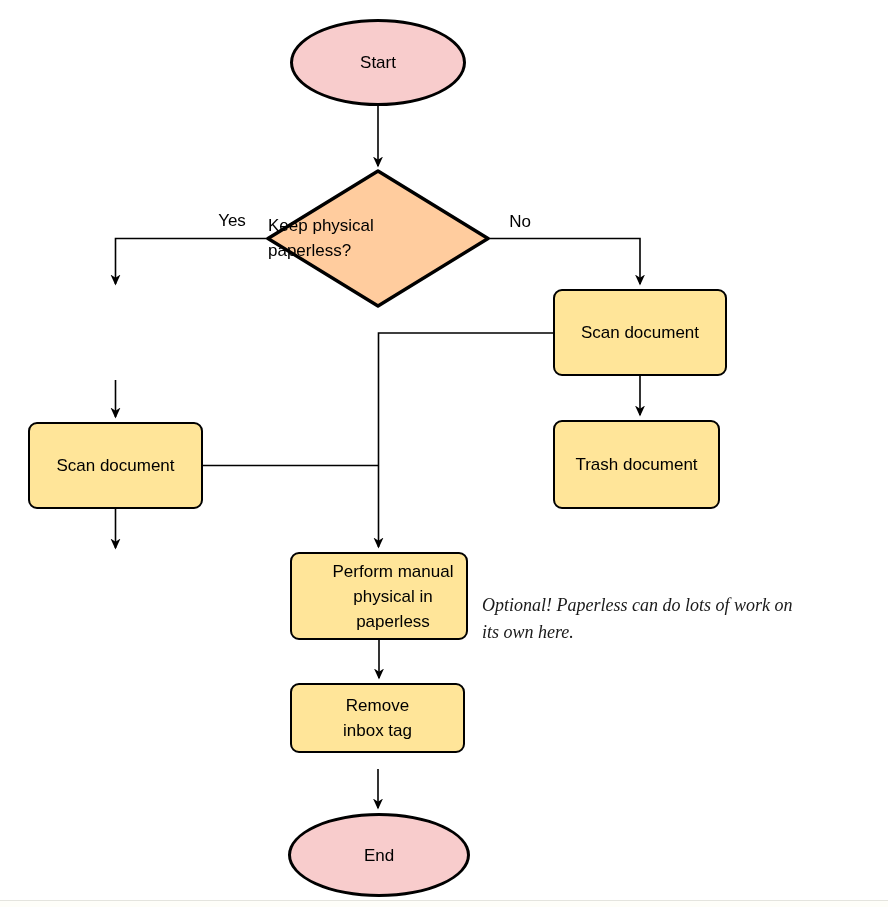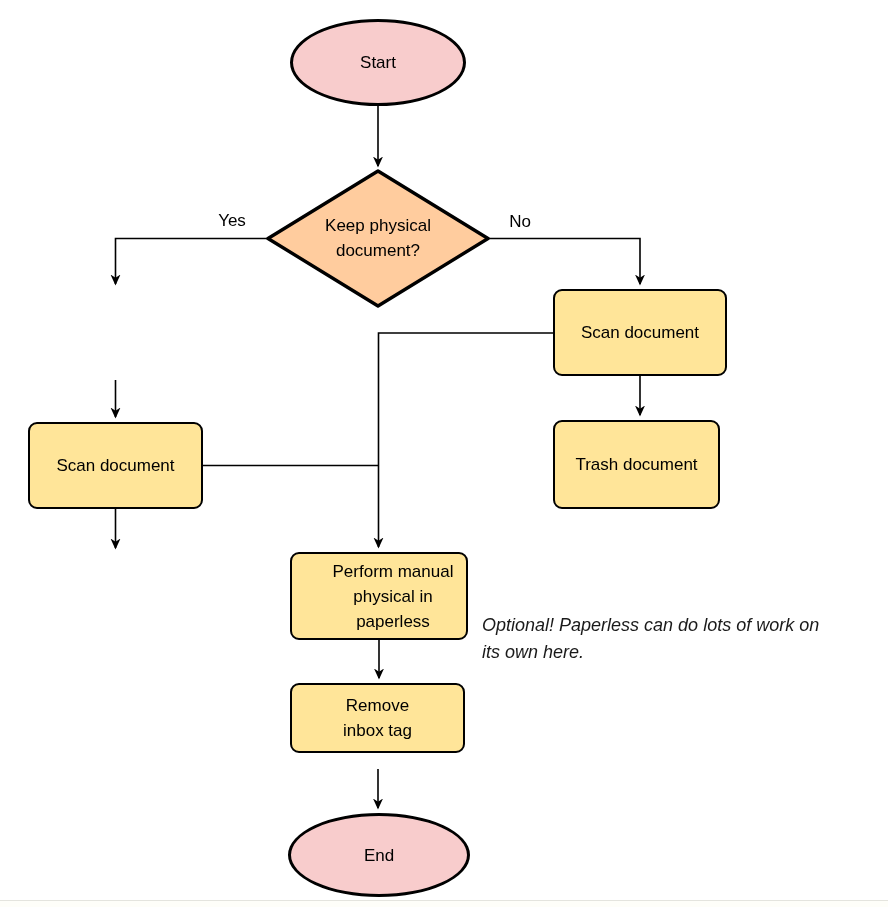--- a/index.html
+++ b/index.html
@@ -31,21 +31,21 @@
     border:2.5px solid var(--c-stroke);
     border-radius:9px;
   }
   .terminator{
     background:var(--c-terminator);
     border:3px solid var(--c-stroke);
     border-radius:50%;
   }
   .decision-label{
     position:absolute;z-index:2;
-    text-align:center;
+    text-align:left;
     font-size:17px;line-height:25px;color:#000;
   }
   .edge-label{
     position:absolute;z-index:2;
     text-align:center;
     font-size:17px;color:#000;
   }
   .annotation{
     position:absolute;z-index:2;
     font-size:18px;line-height:27px;
@@ -88,21 +88,21 @@
   <div class="node terminator" style="left:288px;top:813px;width:182px;height:84px;">
     <div>End</div>
   </div>
 
   <div class="node terminator" style="left:290px;top:19px;width:176px;height:87px;">
     <div>Start</div>
   </div>
 
   <div class="decision-label" style="left:268px;top:213px;width:220px;">
     <div>Keep physical</div>
-    <div>document?</div>
+    <div>paperless?</div>
   </div>
 
   <div class="edge-label" style="left:202px;top:211px;width:60px;text-align:center;">Yes</div>
   <div class="edge-label" style="left:492px;top:212px;width:56px;">No</div>
 
 
   <div class="node process" style="left:28px;top:422px;width:175px;height:87px;">
     <div>Scan document</div>
   </div>
 
@@ -119,20 +119,20 @@
     <div>Perform manual</div>
     <div>physical in</div>
     <div>paperless</div>
   </div>
 
   <div class="node process" style="left:290px;top:683px;width:175px;height:70px;">
     <div>Remove</div>
     <div>inbox tag</div>
   </div>
 
-  <div class="annotation" style="left:482px;top:612px;">
+  <div class="annotation" style="left:482px;top:592px;font-family:Liberation Serif, serif;">
     <div>Optional! Paperless can do lots of work on</div>
     <div>its own here.</div>
   </div>
 
   <div class="bottom-strip"></div>
 
 </div>
 
 </body></html>

